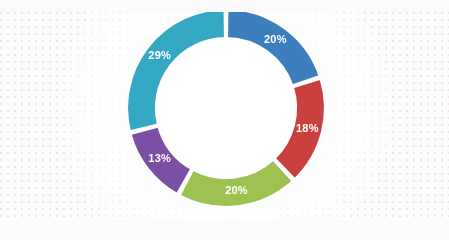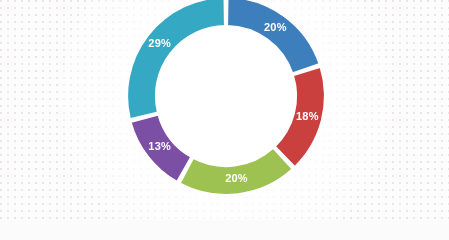--- a/index.html
+++ b/index.html
@@ -14,20 +14,21 @@
     font-family: "Liberation Sans", sans-serif;
     background: #fbfbfc;
   }
 
   #chart-stage {
     position: relative;
     width: 449px;
     height: 220px;
     overflow: hidden;
     background-color: #fcfcfd;
+    margin-top: 12px;
   }
 
   
   #bg-texture {
     position: absolute;
     inset: 0;
     background-image:
       radial-gradient(circle at 1px 1px, rgba(214,196,201,0.40) 0.9px, rgba(0,0,0,0) 1.2px);
     background-size: 7px 7px;
     background-position: 0 0;

